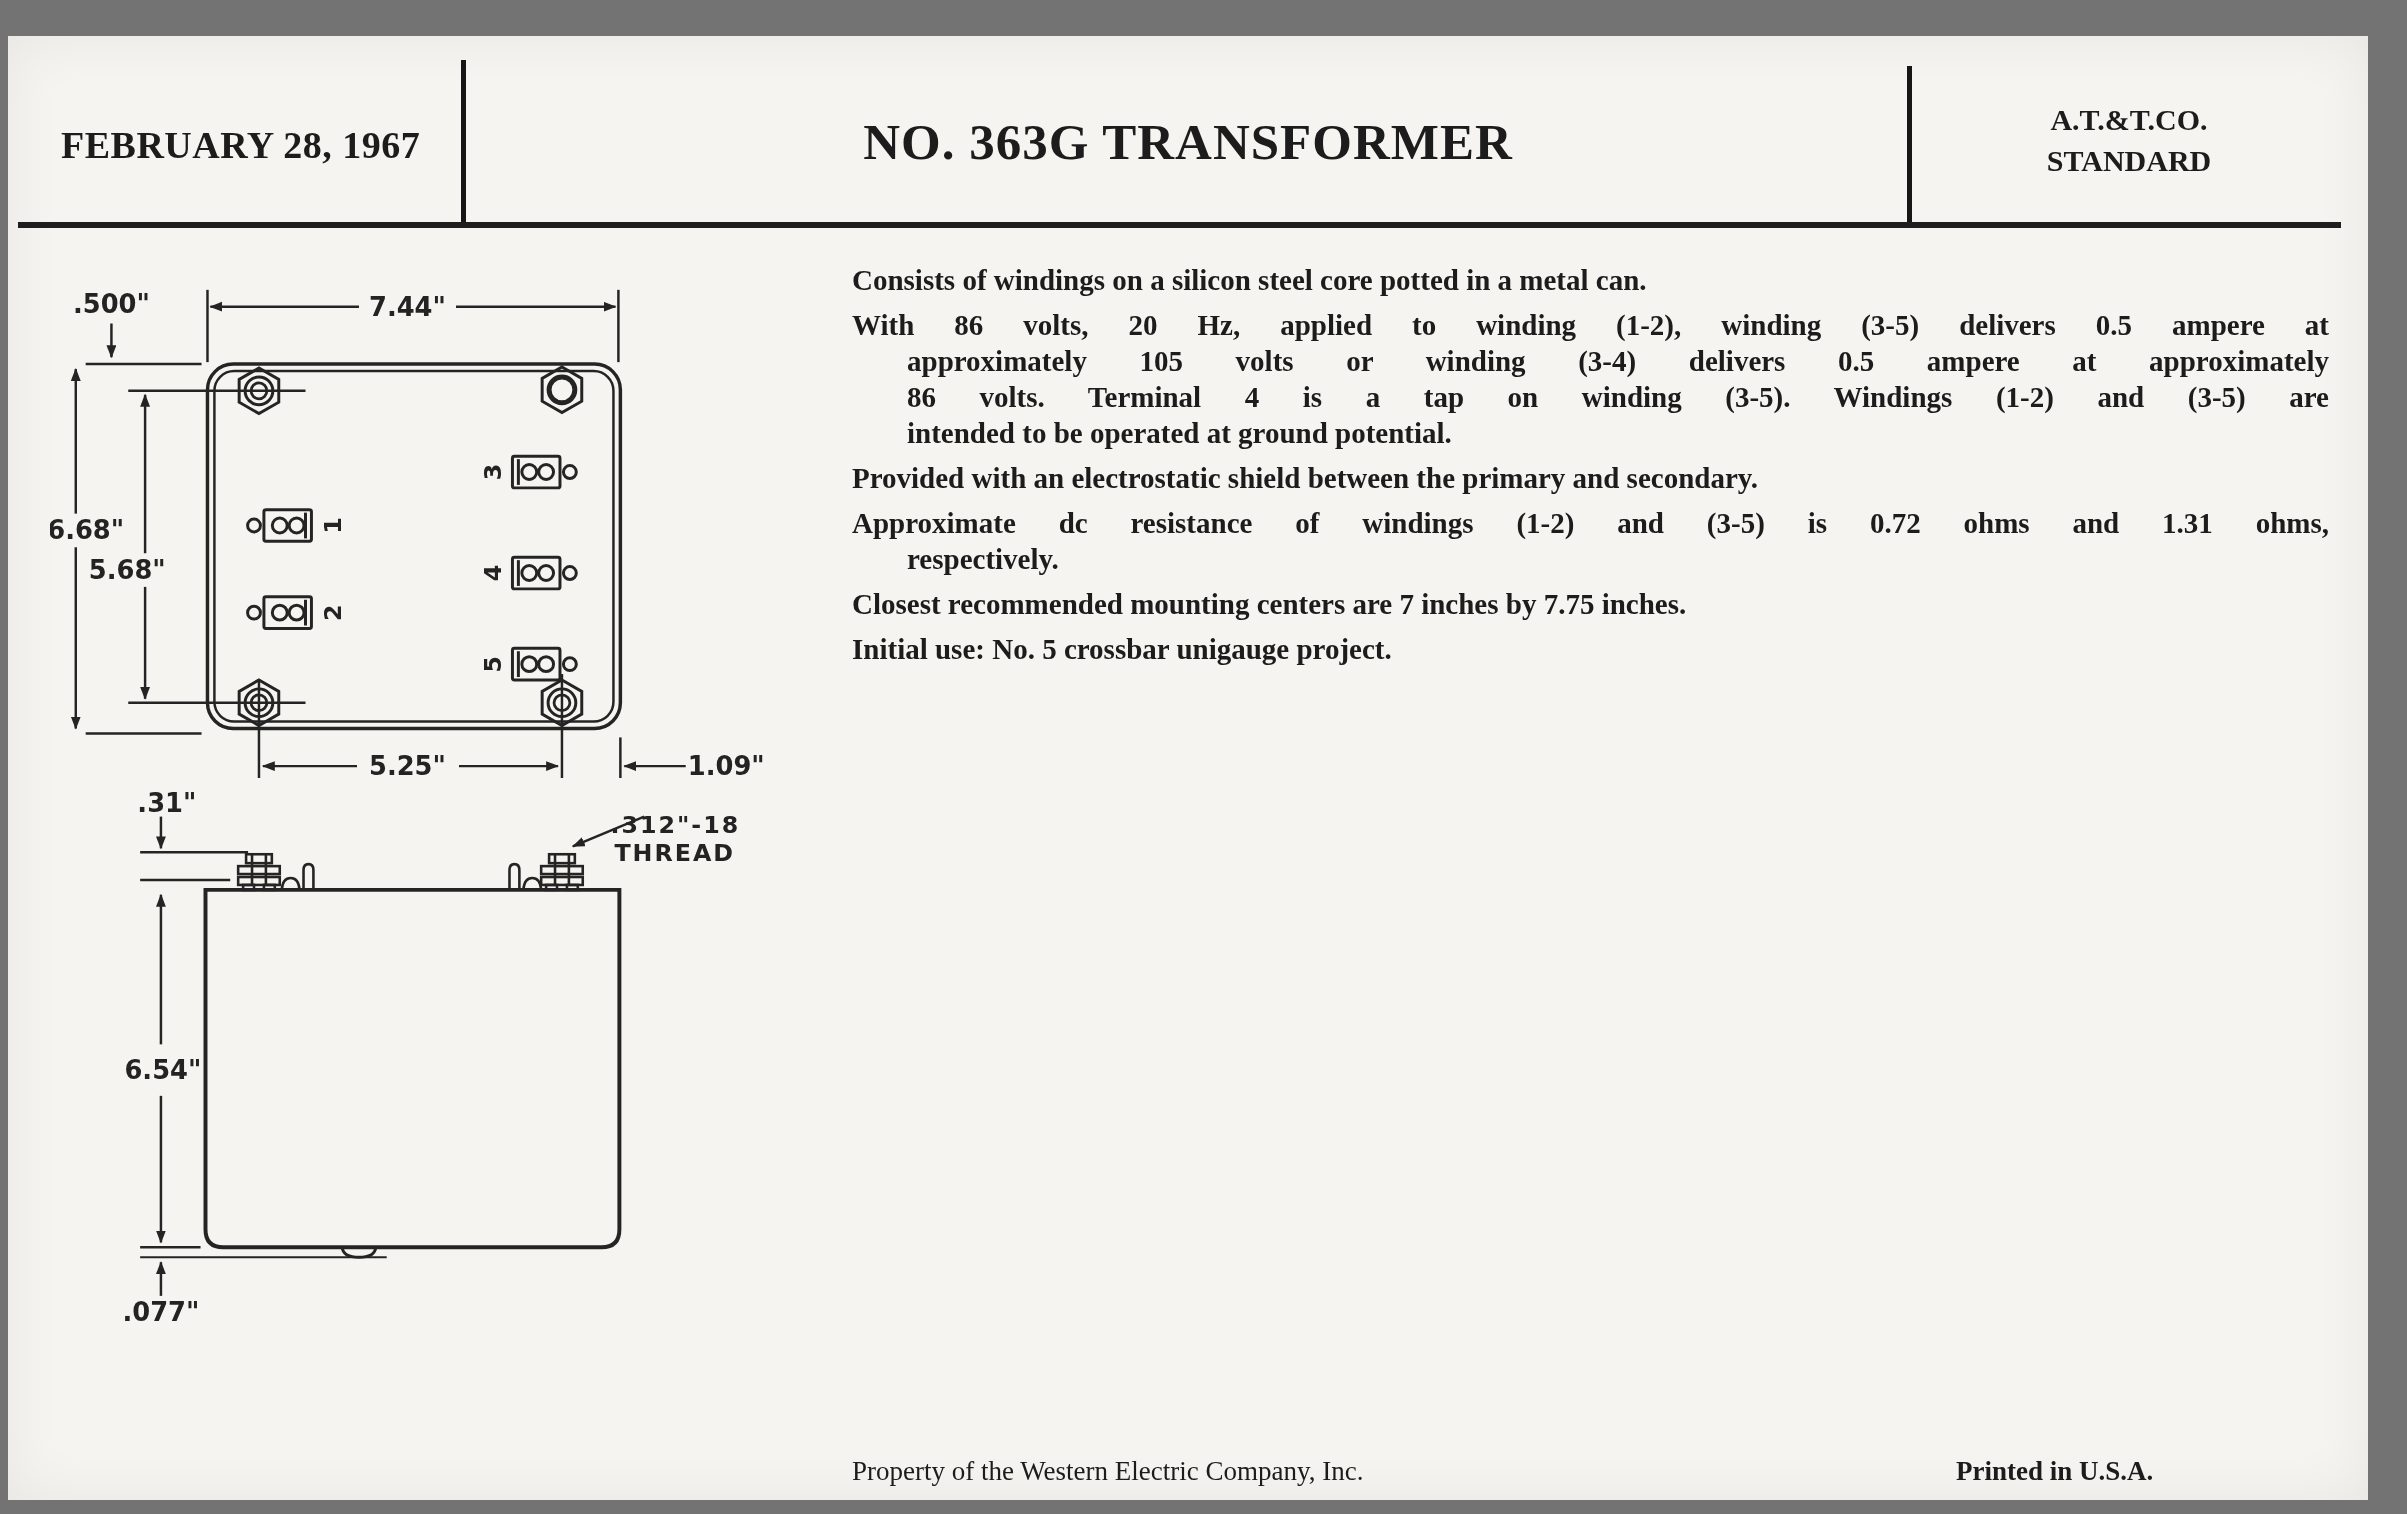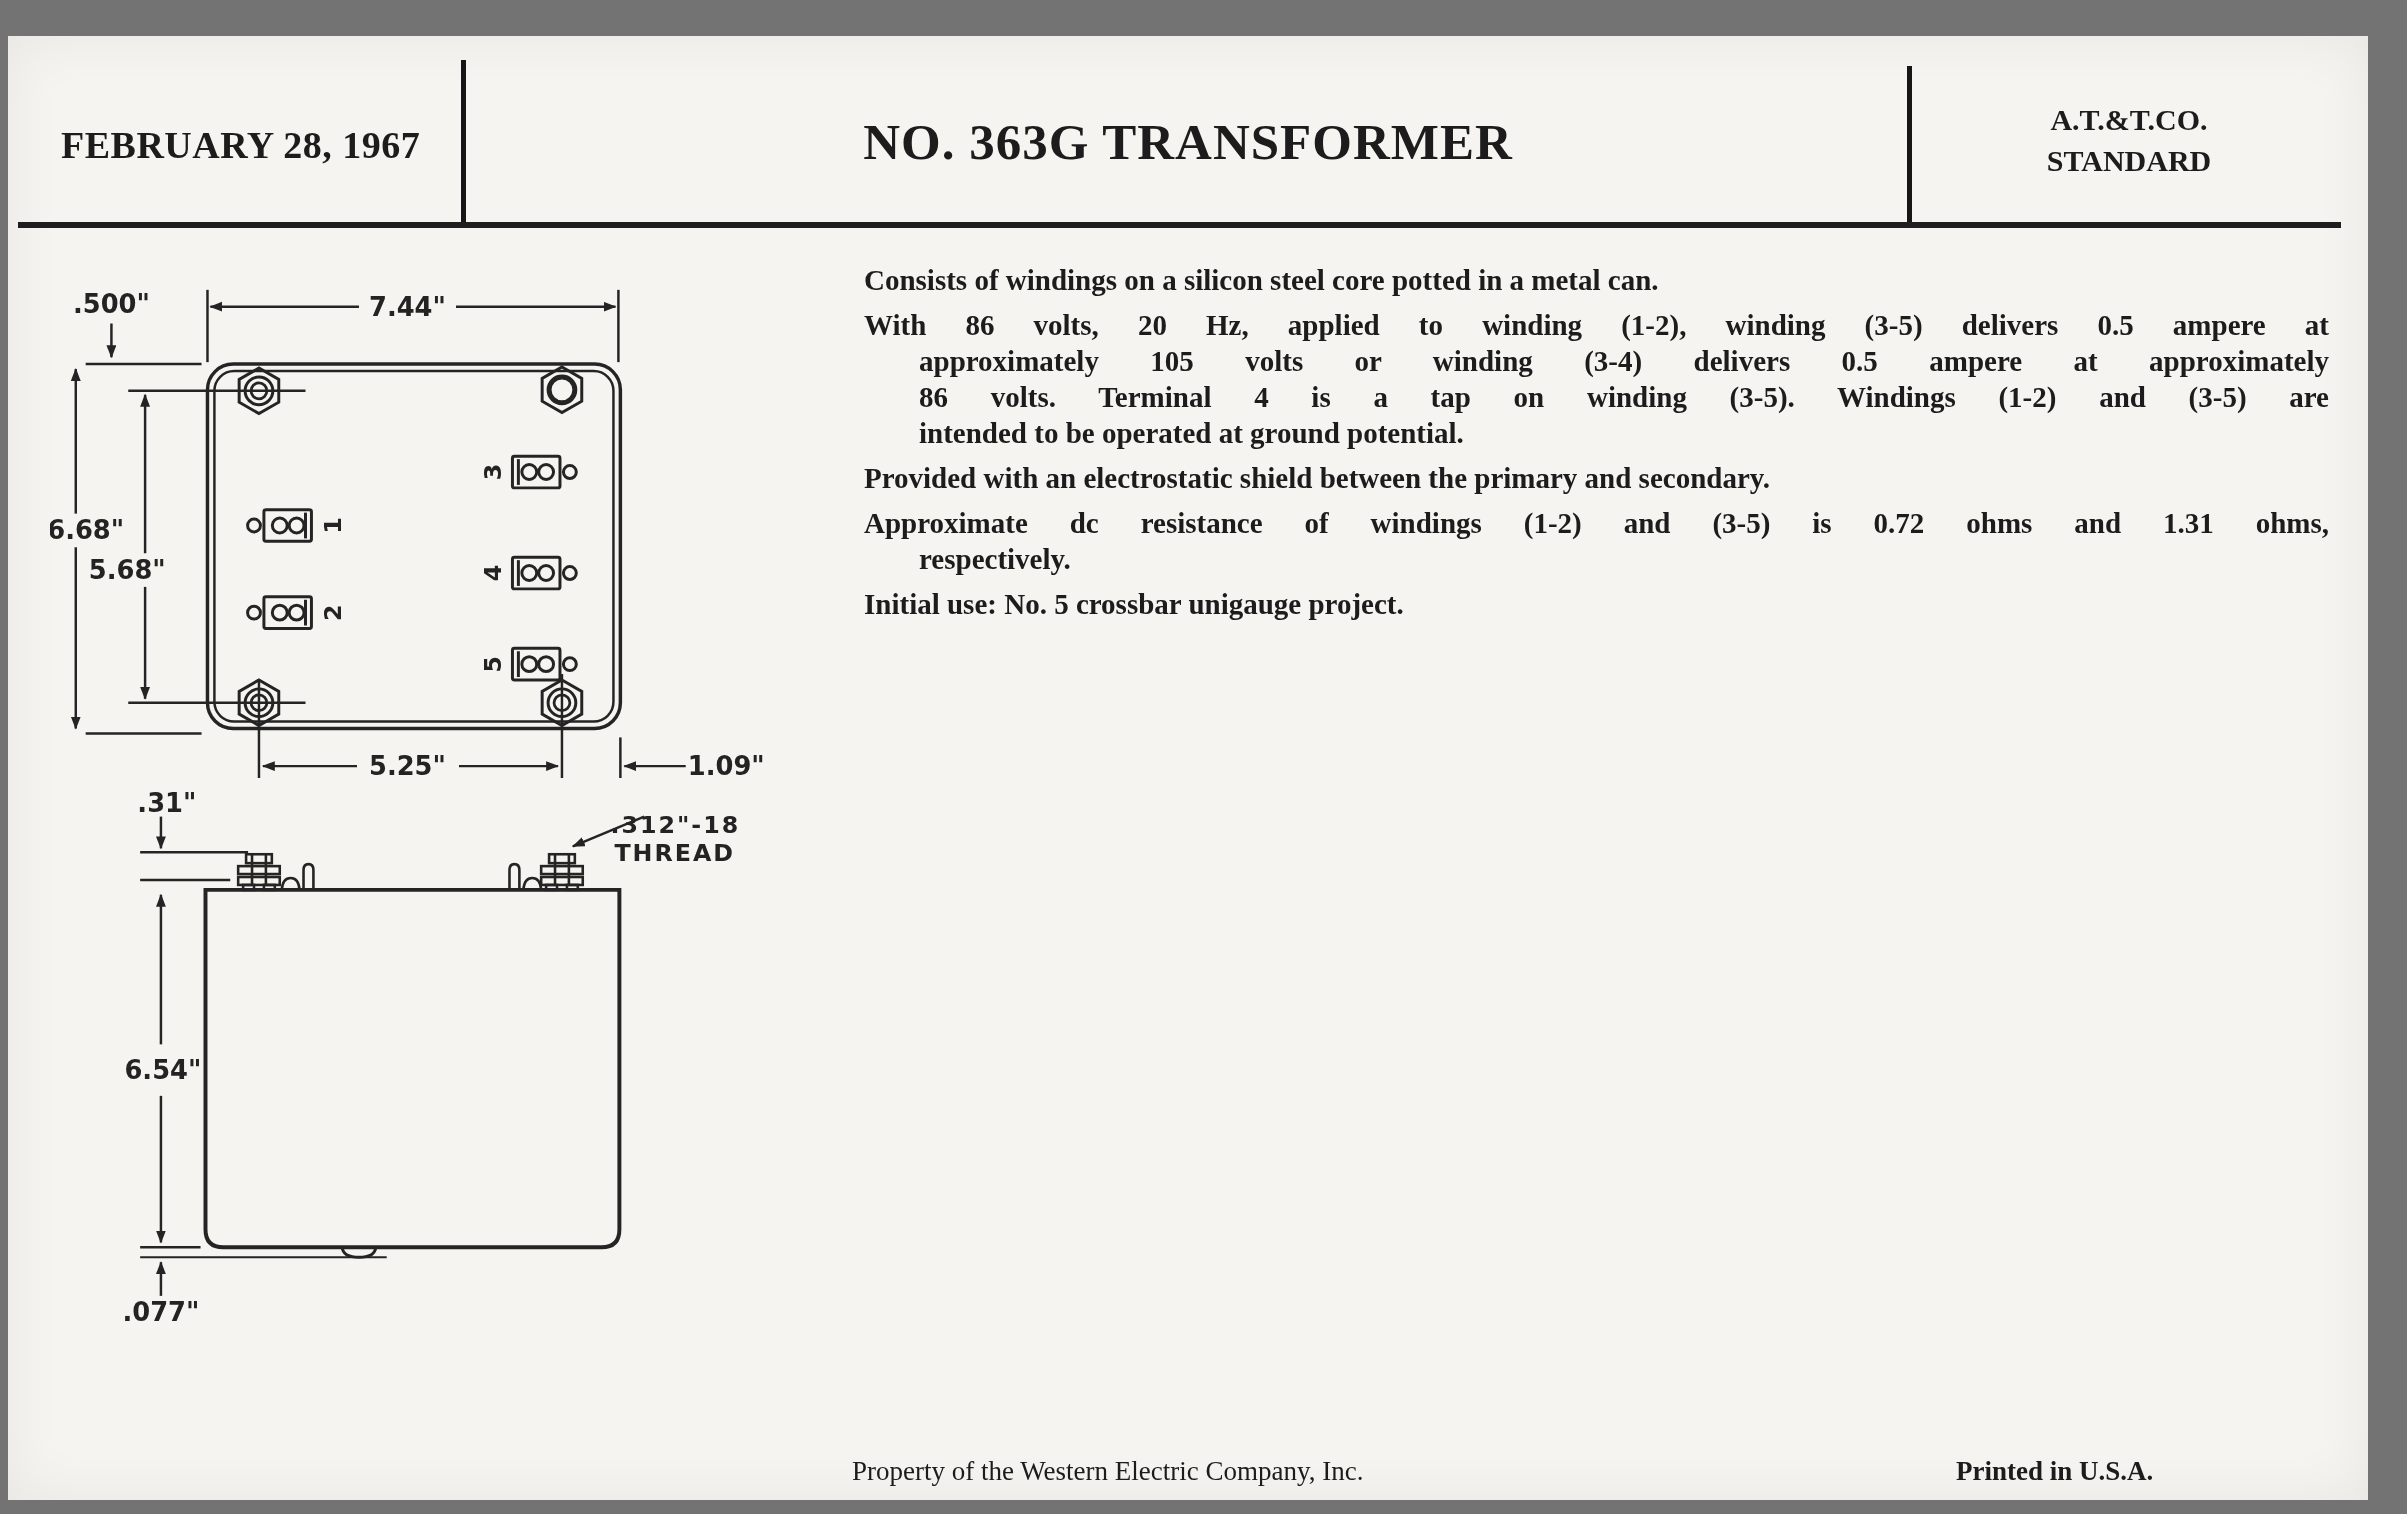--- a/index.html
+++ b/index.html
@@ -11,21 +11,21 @@
   #date{left:53px;top:87px;font-size:38px;font-weight:bold;letter-spacing:0.5px;}
   #title{left:50%;top:77px;transform:translateX(-50%);font-size:51px;font-weight:bold;letter-spacing:1px;}
   #att{left:2121px;top:63px;transform:translateX(-50%);font-size:30px;font-weight:bold;
        line-height:41px;text-align:center;white-space:pre-line;}
   .vrule{position:absolute;width:5px;background:#161616;}
   #vrule-left{left:453px;top:24px;height:162px;}
   #vrule-right{left:1899px;top:30px;height:156px;}
   #hrule{position:absolute;left:10px;top:186px;width:2323px;height:6px;background:#1e1e1e;}
   #bodytext{position:absolute;left:844px;top:226px;width:1477px;color:#1c1c1c;
             font-size:29px;line-height:36px;font-weight:bold;}
-  .para{margin:0 0 9px 12px;}
+  .para{margin:0 0 9px 0;}
   .line{padding-left:55px;}
   .line.first{padding-left:0;}
   .line.jl{text-align:justify;text-align-last:justify;}
   #drawing{position:absolute;left:42px;top:238px;}
   #drawing text{font-family:"DejaVu Sans", sans-serif;font-weight:bold;fill:#232323;}
   .dimtxt{font-size:26px;}
   .termtxt{font-size:24px;}
   .threadtxt{font-size:24px;letter-spacing:2px;}
   #footer-left{left:844px;top:1420px;font-size:27px;font-weight:normal;}
   #footer-right{left:1948px;top:1420px;font-size:27px;font-weight:bold;}
@@ -55,20 +55,23 @@
           <div class="line">intended to be operated at ground potential.</div>
         </div>
         <div class="para">
           <div class="line first">Provided with an electrostatic shield between the primary and secondary.</div>
         </div>
         <div class="para">
           <div class="line first jl">Approximate dc resistance of windings (1-2) and (3-5) is 0.72 ohms and 1.31 ohms,</div>
           <div class="line">respectively.</div>
         </div>
         <div class="para">
+          <div class="line first">Closest recommended mounting centers are 7 inches by 7.75 inches.</div>
+        </div>
+        <div class="para">
           <div class="line first">Initial use:  No. 5 crossbar unigauge project.</div>
         </div>
       </div>
 
     <svg id="drawing" width="713" height="1109" viewBox="0 0 720 1120">
       <defs>
         <marker id="ah" markerWidth="16" markerHeight="12" refX="12" refY="5" orient="auto" markerUnits="userSpaceOnUse">
           <path d="M0,0 L13,5 L0,10 Z" fill="#242424"></path>
         </marker>
       </defs>

